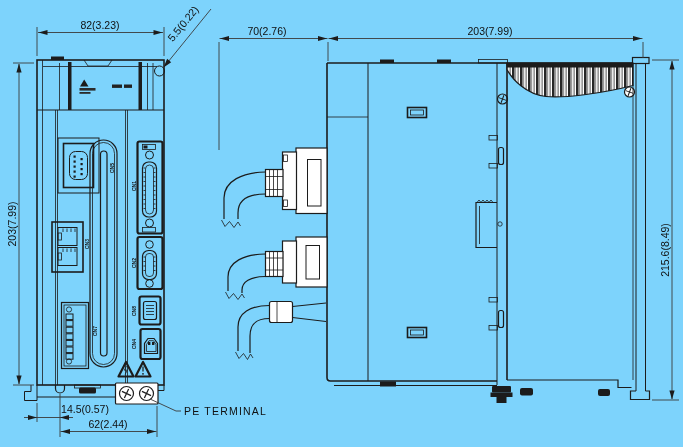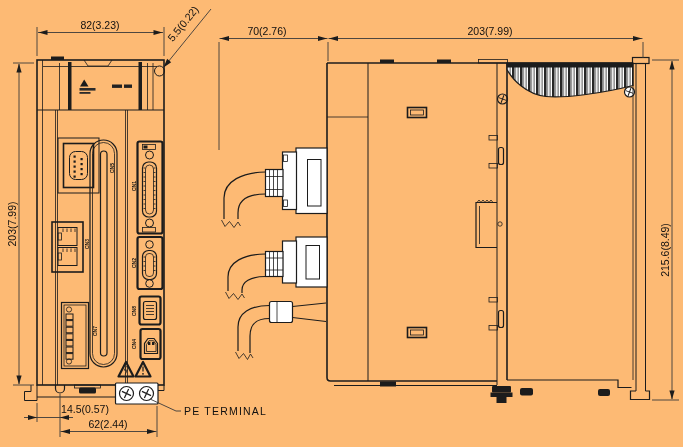--- a/index.html
+++ b/index.html
@@ -1,16 +1,16 @@
 <!DOCTYPE html>
 <html><head>
 <meta charset="utf-8">
 <style>
   html,body{margin:0;padding:0;background:#ffffff;}
-  .stage{position:relative;width:683px;height:447px;background:#fdba74;overflow:hidden;}
+  .stage{position:relative;width:683px;height:447px;background:#7dd3fc;overflow:hidden;}
   svg{display:block;}
   .ln{fill:none;stroke:#1c1c1c;stroke-width:1;}
   .ln08{fill:none;stroke:#1c1c1c;stroke-width:.8;}
   .ln12{fill:none;stroke:#1c1c1c;stroke-width:1.2;}
   .ln16{fill:none;stroke:#1c1c1c;stroke-width:1.6;}
   .ln22{fill:none;stroke:#1c1c1c;stroke-width:2.2;}
   .fillk{fill:#1c1c1c;stroke:none;}
   .wfill{fill:#ffffff;stroke:#1c1c1c;stroke-width:1.2;}
   .dimln{fill:none;stroke:#3a3a3a;stroke-width:.9;}
   .dim{font:10.5px "Liberation Sans", sans-serif;fill:#101010;}

